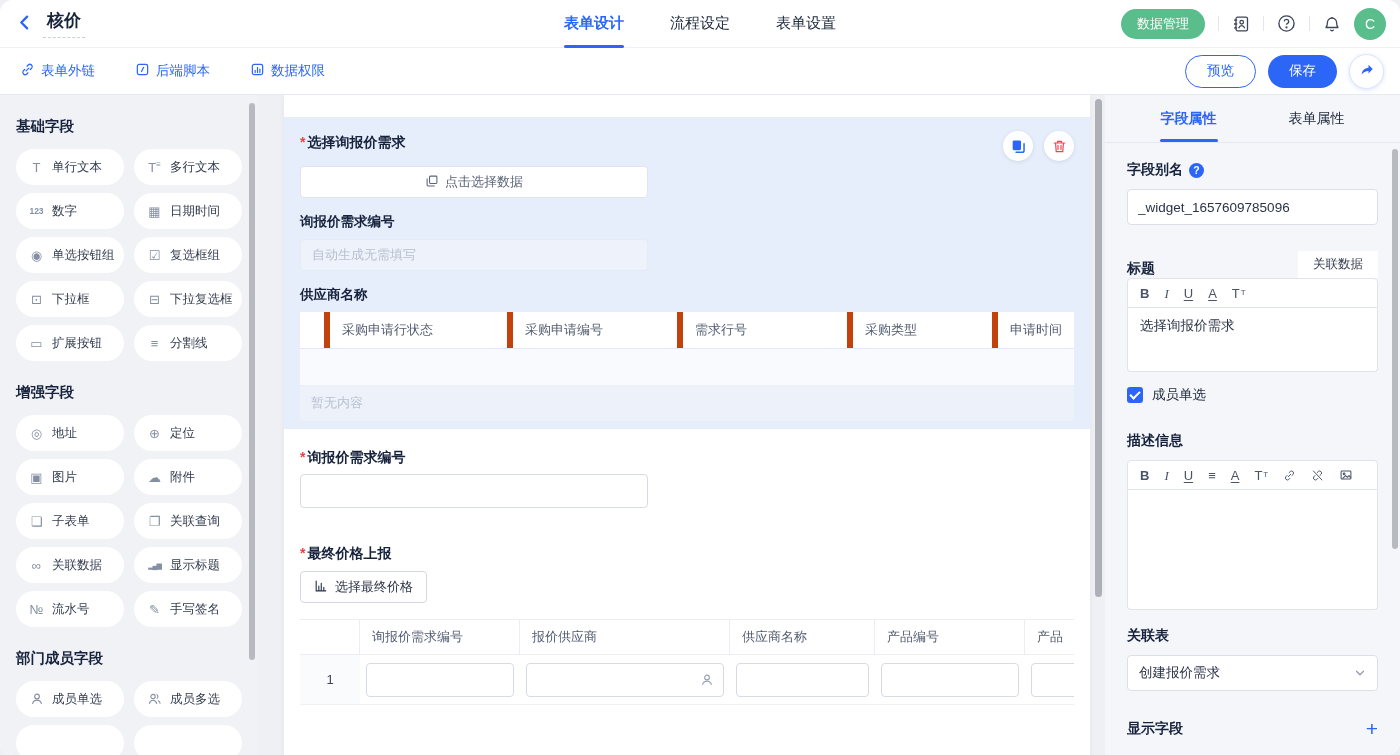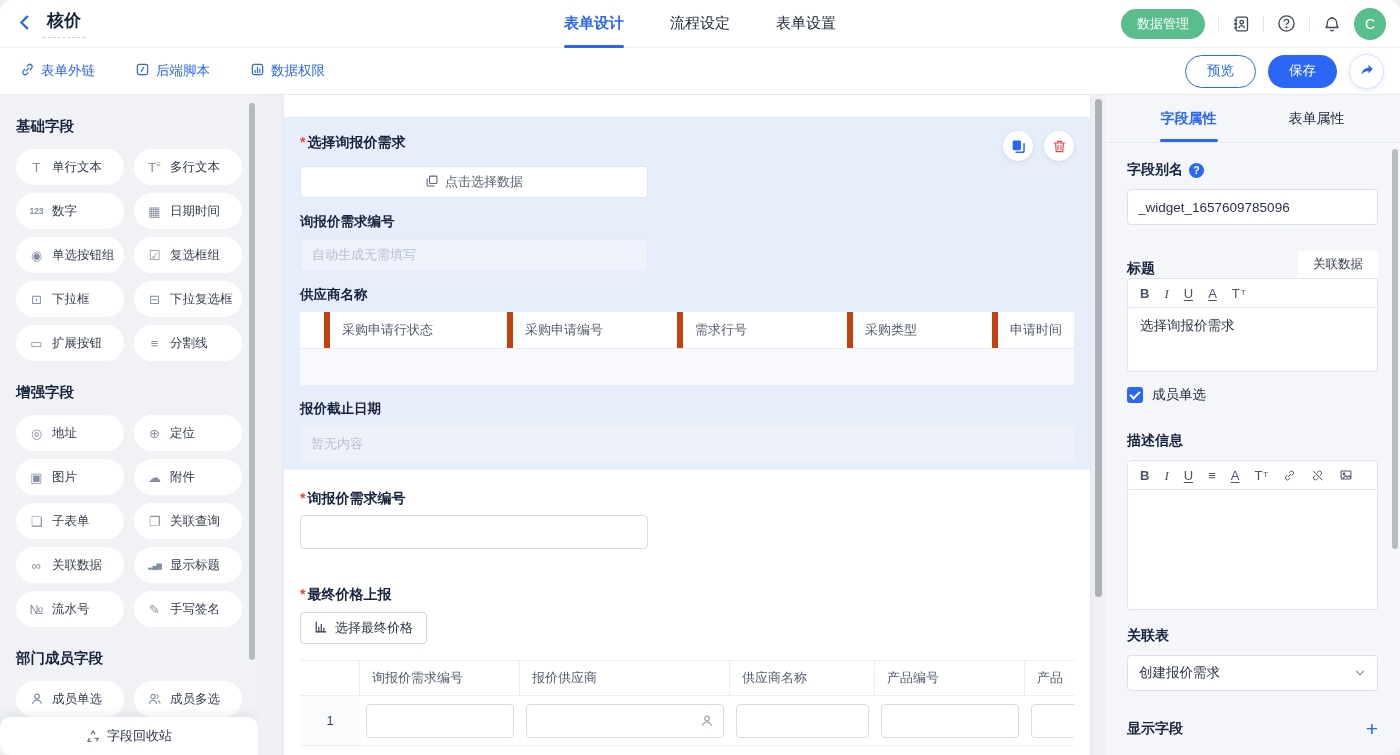--- a/index.html
+++ b/index.html
@@ -346,30 +346,20 @@
                   <path d="M10.4 2.9a2.5 2.5 0 0 1 0 4.6M12 9.7c1.3.6 2.1 1.8 2.6 3.7"></path>
                 </svg>
               </span>
               <span>成员多选</span>
             </div>
             <div class="sb-pill"></div>
             <div class="sb-pill"></div>
           </div>
         </div>
       <div class="sb-scrollbar"></div>
-      <div class="sb-footer">
-        <span class="rc">
-            <svg viewBox="0 0 16 16" width="14" height="14" fill="none" stroke="currentColor" stroke-width="1.2" stroke-linejoin="round">
-              <path d="M5.6 6 8 2.2 10.4 6"></path>
-              <path d="M9.8 10.6h4.2L11.9 14"></path>
-              <path d="M6.2 14H2l2.1-3.6"></path>
-            </svg>
-          </span>
-        <span>字段回收站</span>
-      </div>
     </aside>
 
     <section class="canvas">
       <div class="page">
 
         <div class="widget selected">
           <div class="w-head">
             <div class="w-title req">选择询报价需求</div>
             <div class="w-actions">
               <span class="circle-btn">
@@ -405,21 +395,20 @@
               <div class="mt-head">
                 <div class="mt-hcell" style="width: 29px;"></div>
                 <div class="mt-hcell" style="width: 183px;">采购申请行状态</div>
                 <div class="mt-hcell" style="width: 170px;">采购申请编号</div>
                 <div class="mt-hcell" style="width: 170px;">需求行号</div>
                 <div class="mt-hcell" style="width: 145px;">采购类型</div>
                 <div class="mt-hcell" style="width: 110px;">申请时间</div>
               </div>
               <div class="mt-body"></div>
             </div>
-          <div class="sub-label">报价截止日期</div>
           <div class="dis-input wide">
             <span class="ph">暂无内容</span>
           </div>
         </div>
 
         <div class="fsec" id="sec-serial">
           <div class="f-label req">询报价需求编号</div>
           <input class="input w348" value="" style="">
         </div>
 

